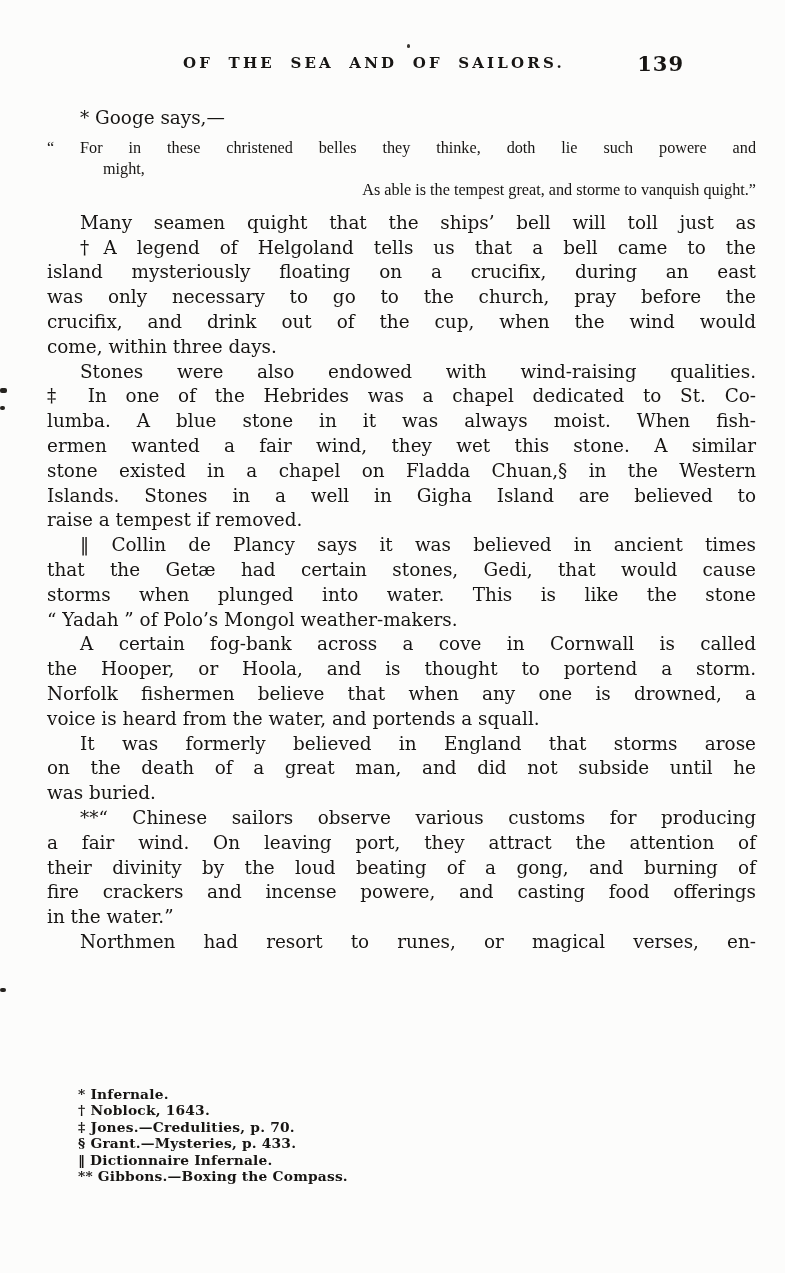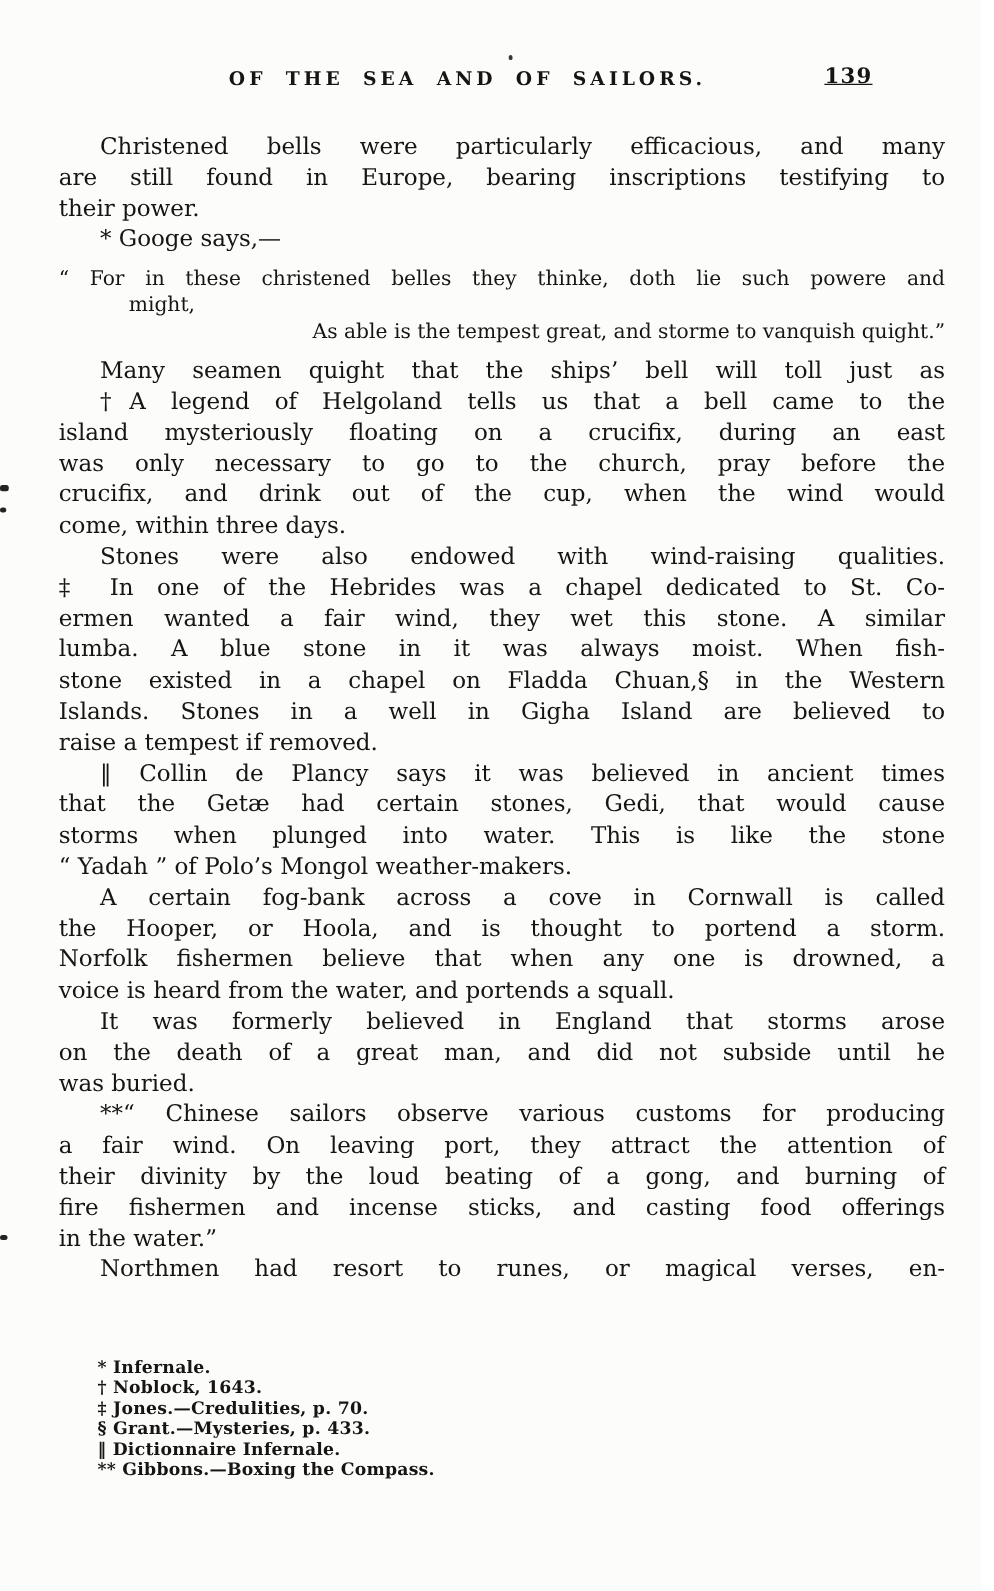--- a/index.html
+++ b/index.html
@@ -20,40 +20,40 @@
     text-align: center;
     font-size: 15px;
     font-weight: bold;
     letter-spacing: 3.2px;
     word-spacing: 7px;
     white-space: nowrap;
   }
   .page-number {
     position: absolute;
     top: 51px;
-    right: 87px;
-    font-size: 17px;
+    right: 101px;
+    font-size: 21px;
     font-weight: bold;
     letter-spacing: 1px;
-    text-decoration: underline;
   }
   .content {
     position: absolute;
     top: 106px;
     left: 47px;
     width: 709px;
     font-size: 18.4px;
     line-height: 24.8px;
   }
   .para { margin: 0; }
   .para.quote {
     font-size: 16.2px;
     line-height: 21px;
     margin-top: 7px;
     margin-bottom: 10px;
+    font-family: Liberation Serif, serif;
   }
   .line { white-space: normal; }
   .line.just { text-align: justify; text-align-last: justify; }
   .line.ind { text-indent: 33px; }
   .footnotes {
     position: absolute;
     left: 78px;
     top: 1086px;
     width: 600px;
     font-size: 13.8px;
@@ -69,47 +69,42 @@
 </style>
 </head>
 <body>
 
 <div class="page">
   <div class="running-title">OF THE SEA AND OF SAILORS.</div>
   <div class="page-number">139</div>
 
   <div class="content">
       <div class="para body">
-        <div class="line just ind">Christened bells were particularly efficacious, and many</div>
-        <div class="line just">are still found in Europe, bearing inscriptions testifying to</div>
-        <div class="line">their power.</div>
-      </div>
-      <div class="para body">
         <div class="line ind">* Googe says,—</div>
       </div>
       <div class="para quote">
         <div class="line just">“ For in these christened belles they thinke, doth lie such powere and</div>
         <div class="line" style="padding-left: 56px;">might,</div>
         <div class="line" style="padding-left: 12px; text-align: right;">As able is the tempest great, and storme to vanquish quight.”</div>
       </div>
       <div class="para body">
         <div class="line just ind">Many seamen quight that the ships’ bell will toll just as</div>
       </div>
       <div class="para body">
         <div class="line just ind">†A legend of Helgoland tells us that a bell came to the</div>
         <div class="line just">island mysteriously floating on a crucifix, during an east</div>
         <div class="line just">was only necessary to go to the church, pray before the</div>
         <div class="line just">crucifix, and drink out of the cup, when the wind would</div>
         <div class="line">come, within three days.</div>
       </div>
       <div class="para body">
         <div class="line just ind">Stones were also endowed with wind-raising qualities.</div>
         <div class="line just">‡ In one of the Hebrides was a chapel dedicated to St. Co-</div>
+        <div class="line just">lumba. A blue stone in it was always moist. When fish-</div>
         <div class="line just">ermen wanted a fair wind, they wet this stone. A similar</div>
-        <div class="line just">lumba. A blue stone in it was always moist. When fish-</div>
         <div class="line just">stone existed in a chapel on Fladda Chuan,§ in the Western</div>
         <div class="line just">Islands. Stones in a well in Gigha Island are believed to</div>
         <div class="line">raise a tempest if removed.</div>
       </div>
       <div class="para body">
         <div class="line just ind">‖ Collin de Plancy says it was believed in ancient times</div>
         <div class="line just">that the Getæ had certain stones, Gedi, that would cause</div>
         <div class="line just">storms when plunged into water. This is like the stone</div>
         <div class="line">“ Yadah ” of Polo’s Mongol weather-makers.</div>
       </div>
@@ -121,21 +116,21 @@
       </div>
       <div class="para body">
         <div class="line just ind">It was formerly believed in England that storms arose</div>
         <div class="line just">on the death of a great man, and did not subside until he</div>
         <div class="line">was buried.</div>
       </div>
       <div class="para body">
         <div class="line just ind">**“ Chinese sailors observe various customs for producing</div>
         <div class="line just">a fair wind. On leaving port, they attract the attention of</div>
         <div class="line just">their divinity by the loud beating of a gong, and burning of</div>
-        <div class="line just">fire fishermen and incense sticks, and casting food offerings</div>
+        <div class="line just">fire crackers and incense powere, and casting food offerings</div>
         <div class="line">in the water.”</div>
       </div>
       <div class="para body">
         <div class="line just ind">Northmen had resort to runes, or magical verses, en-</div>
       </div>
     </div>
 
   <div class="footnotes">
       <div class="footnote">* Infernale.</div>
       <div class="footnote">† Noblock, 1643.</div>

